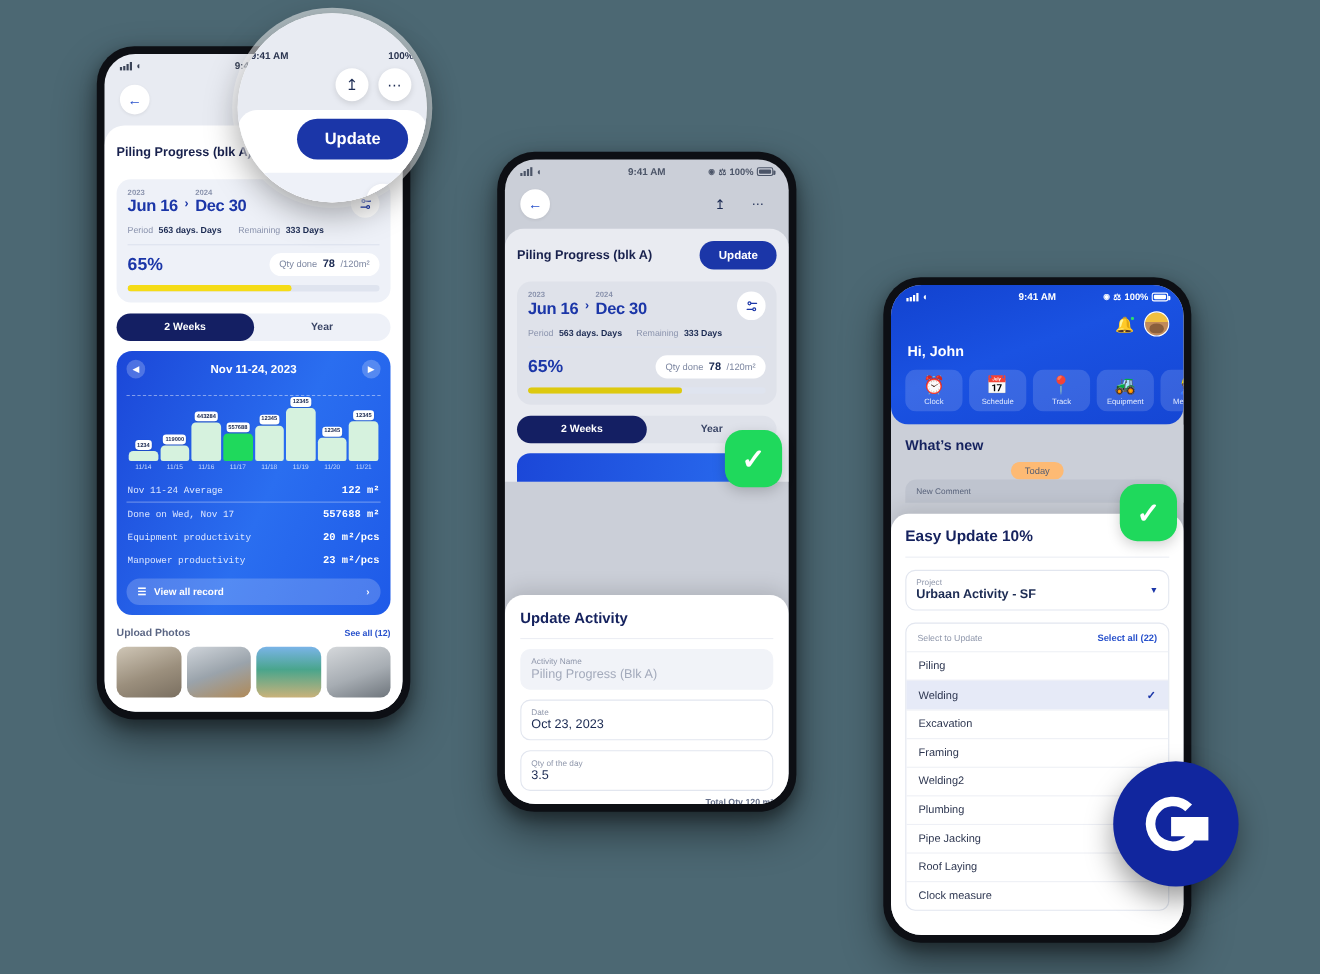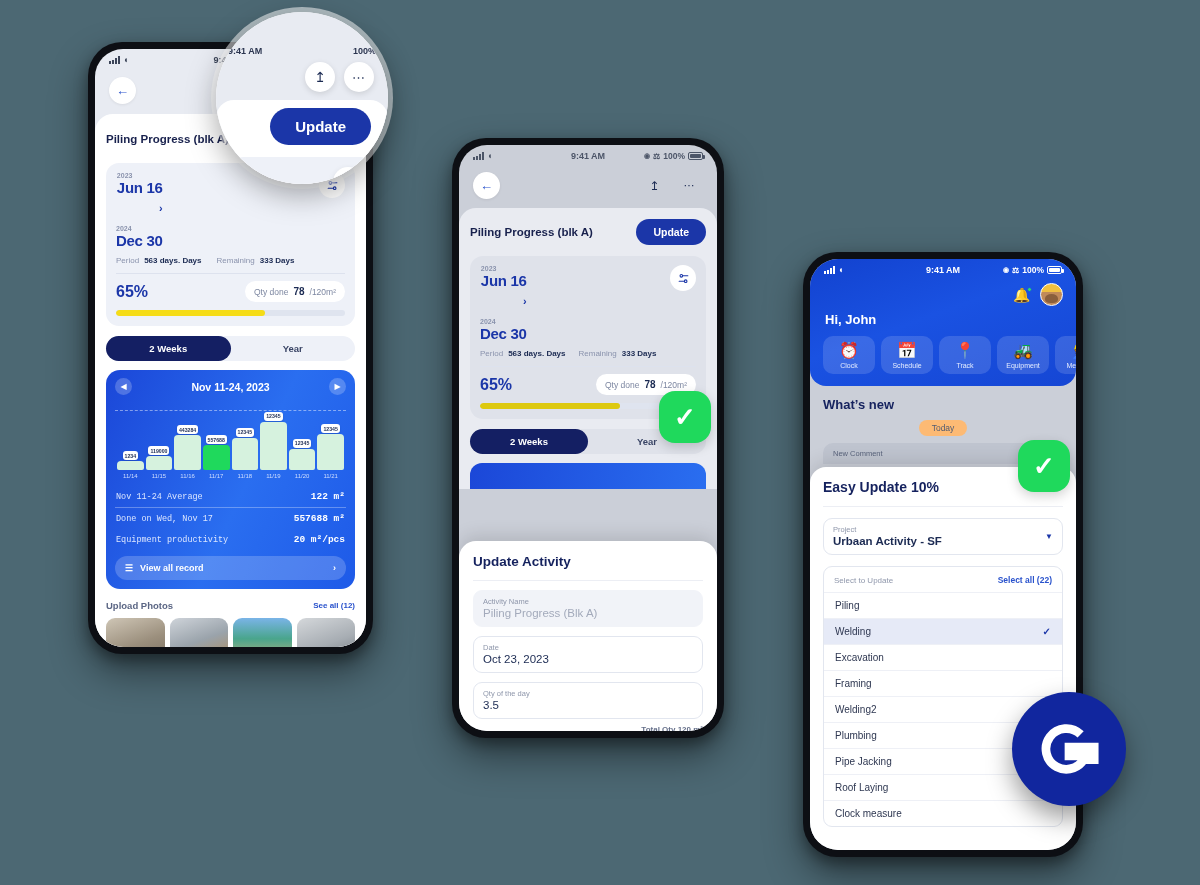--- a/index.html
+++ b/index.html
@@ -64,21 +64,21 @@
   .p1-title-row { display: flex; align-items: center; justify-content: space-between; margin-bottom: 11px; }
   .p1-title { font-size: 11.5px; font-weight: bold; color: #18214d; }
   .upd-btn {
     background: #1b36a8; color: #fff; font-size: 10.5px; font-weight: bold;
     padding: 7px 17px; border-radius: 20px;
   }
   .summary {
     background: #eef1f8; border-radius: 13px; padding: 9px 10px 10px;
   }
   .dates-row { display: flex; align-items: flex-start; justify-content: space-between; }
-  .dates { display: flex; align-items: flex-end; gap: 6px; flex-direction: column; }
+  .dates { display: flex; align-items: flex-end; gap: 6px; }
   .dcol .yr { font-size: 7px; color: #8a93ad; font-weight: bold; }
   .dcol .dv { font-size: 15px; font-weight: bold; color: #1b36a8; letter-spacing: -.3px; }
   .arrowchev { color: #1b36a8; font-size: 11px; font-weight: bold; padding-bottom: 5px; }
   .filt-btn { width: 26px; height: 26px; border-radius: 50%; background: #fff; display:flex; align-items:center; justify-content:center; }
   .meta-row { display: flex; gap: 5px; font-size: 8px; margin-top: 7px; padding-bottom: 8px; border-bottom: 1px solid #dde2ee; align-items: baseline; }
   .meta-lab { color: #8a93ad; }
   .meta-val { color: #1b2a52; font-weight: bold; }
   .pct-row { display: flex; align-items: center; justify-content: space-between; margin-top: 7px; }
   .pct { font-size: 16px; font-weight: bold; color: #1b36a8; }
   .qty-pill { background: #fff; border-radius: 14px; padding: 5px 9px; font-size: 8.5px; color: #7d87a1; display: flex; gap: 5px; align-items: baseline; }
@@ -179,21 +179,21 @@
   .avatar { width: 23px; height: 23px; border-radius: 50%; background: linear-gradient(180deg,#f0c040 40%,#c08a5a 40%); border: 1.5px solid #fff; overflow: hidden; position: relative; }
   .avatar::after { content:''; position:absolute; left:4px; right:4px; top:10px; height:9px; background:#8a5f3c; border-radius:50% 50% 40% 40%; }
   .greet { font-size: 13px; font-weight: bold; color: #fff; padding: 6px 15px 9px; }
   .quick { display: flex; gap: 6px; padding: 0 13px; overflow: hidden; }
   .qcell { background: rgba(255,255,255,.14); border-radius: 10px; width: 52px; flex-shrink: 0; padding: 7px 0 5px; display: flex; flex-direction: column; align-items: center; gap: 3px; }
   .qcell .gi { font-size: 16px; line-height: 1; }
   .qcell .cap { font-size: 7px; color: #e4ecff; }
   .p3-body { background: #cbcfd8; padding: 11px 13px 0; }
   .whatsnew { font-size: 13px; font-weight: bold; color: #15225e; }
   .todaypill { margin: 8px auto 0; width: max-content; background: #fdba74; color: #5a6party; color:#525c72; font-size: 8.5px; padding: 3px 13px; border-radius: 11px; }
-  .newcomment { background: #bfc4cf; border-radius: 10px 10px 0 0; margin-top: 7px; padding: 6px 10px; font-size: 7.5px; color: #5c6party; color:#5b6party; color: #59637b; }
+  .newcomment { background: #bfc4cf; border-radius: 10px 10px 0 0; margin-top: 0; padding: 6px 10px; font-size: 7.5px; color: #5c6party; color:#5b6party; color: #59637b; }
   .p3-sheet {
     position: absolute; left: 0; right: 0; top: 208px; bottom: 0;
     background: #fff; border-radius: 16px 16px 14px 14px; padding: 12px 13px 4px;
     box-shadow: 0 -5px 18px rgba(0,0,0,.12);
   }
   .p3-sheet-title { font-size: 14px; font-weight: bold; color: #15225e; padding-bottom: 11px; border-bottom: 1px solid #eceef4; }
   .selectbox { border: 1px solid #e2e6ef; border-radius: 9px; margin-top: 11px; }
   .selbox-head { display: flex; justify-content: space-between; align-items: center; padding: 8px 10px 7px; }
   .selbox-head .l { font-size: 8px; color: #8f97ab; }
   .selbox-head .r { font-size: 8.5px; color: #2952cc; font-weight: bold; }
@@ -346,20 +346,24 @@
             <span class="k">Nov 11-24 Average</span>
             <span class="v">122 m²</span>
           </div>
           <div class="statline">
             <span class="k">Done on Wed, Nov 17</span>
             <span class="v">557688 m²</span>
           </div>
           <div class="statline">
             <span class="k">Equipment productivity</span>
             <span class="v">20 m²/pcs</span>
+          </div>
+          <div class="statline">
+            <span class="k">Manpower productivity</span>
+            <span class="v">23 m²/pcs</span>
           </div>
         </div>
 
         <div class="viewall">
           <span>☰</span>
           <span>View all record</span>
           <span class="sp">›</span>
         </div>
       </div>
 

